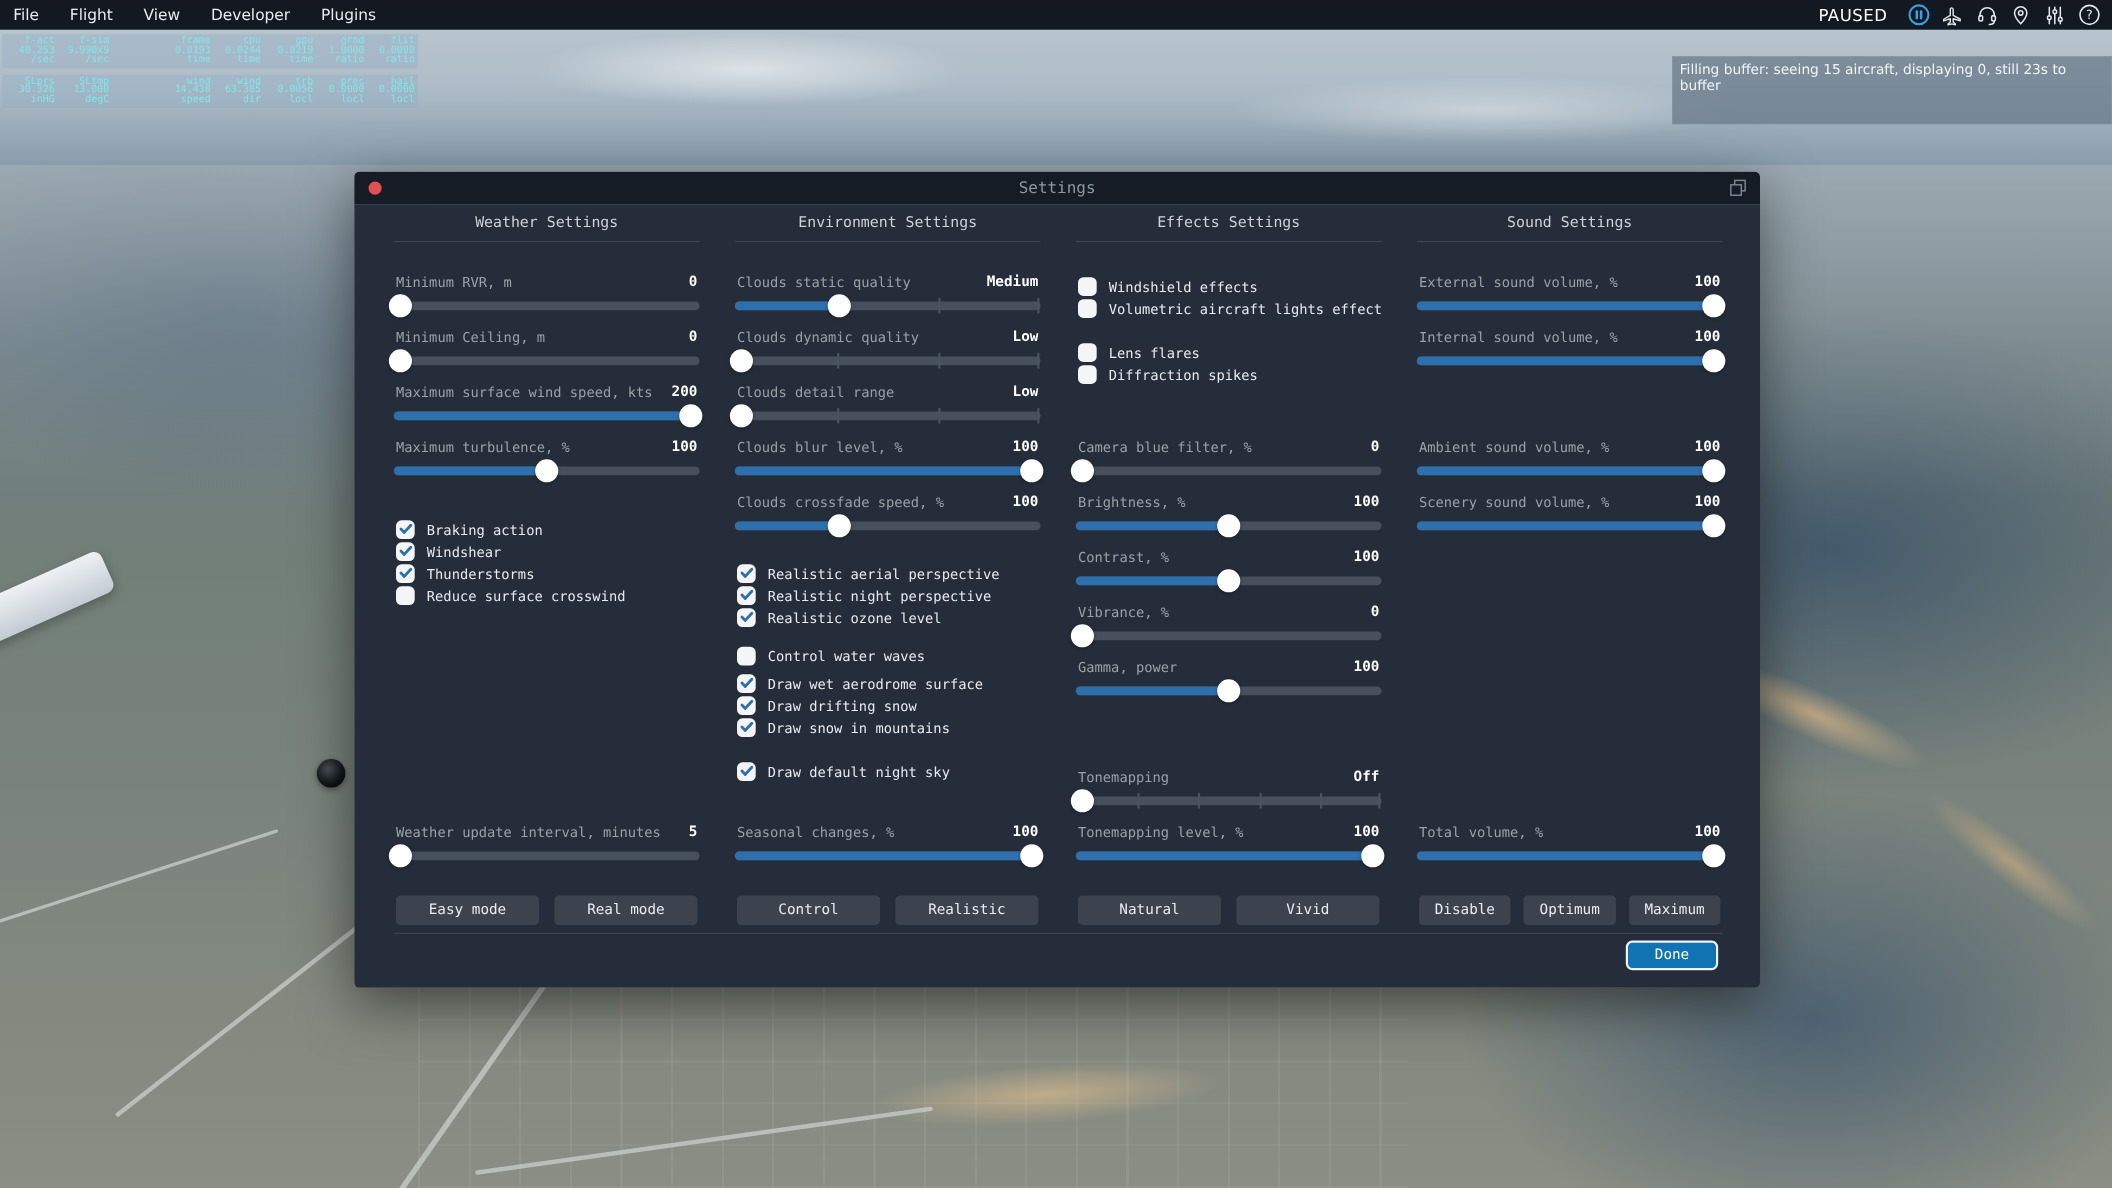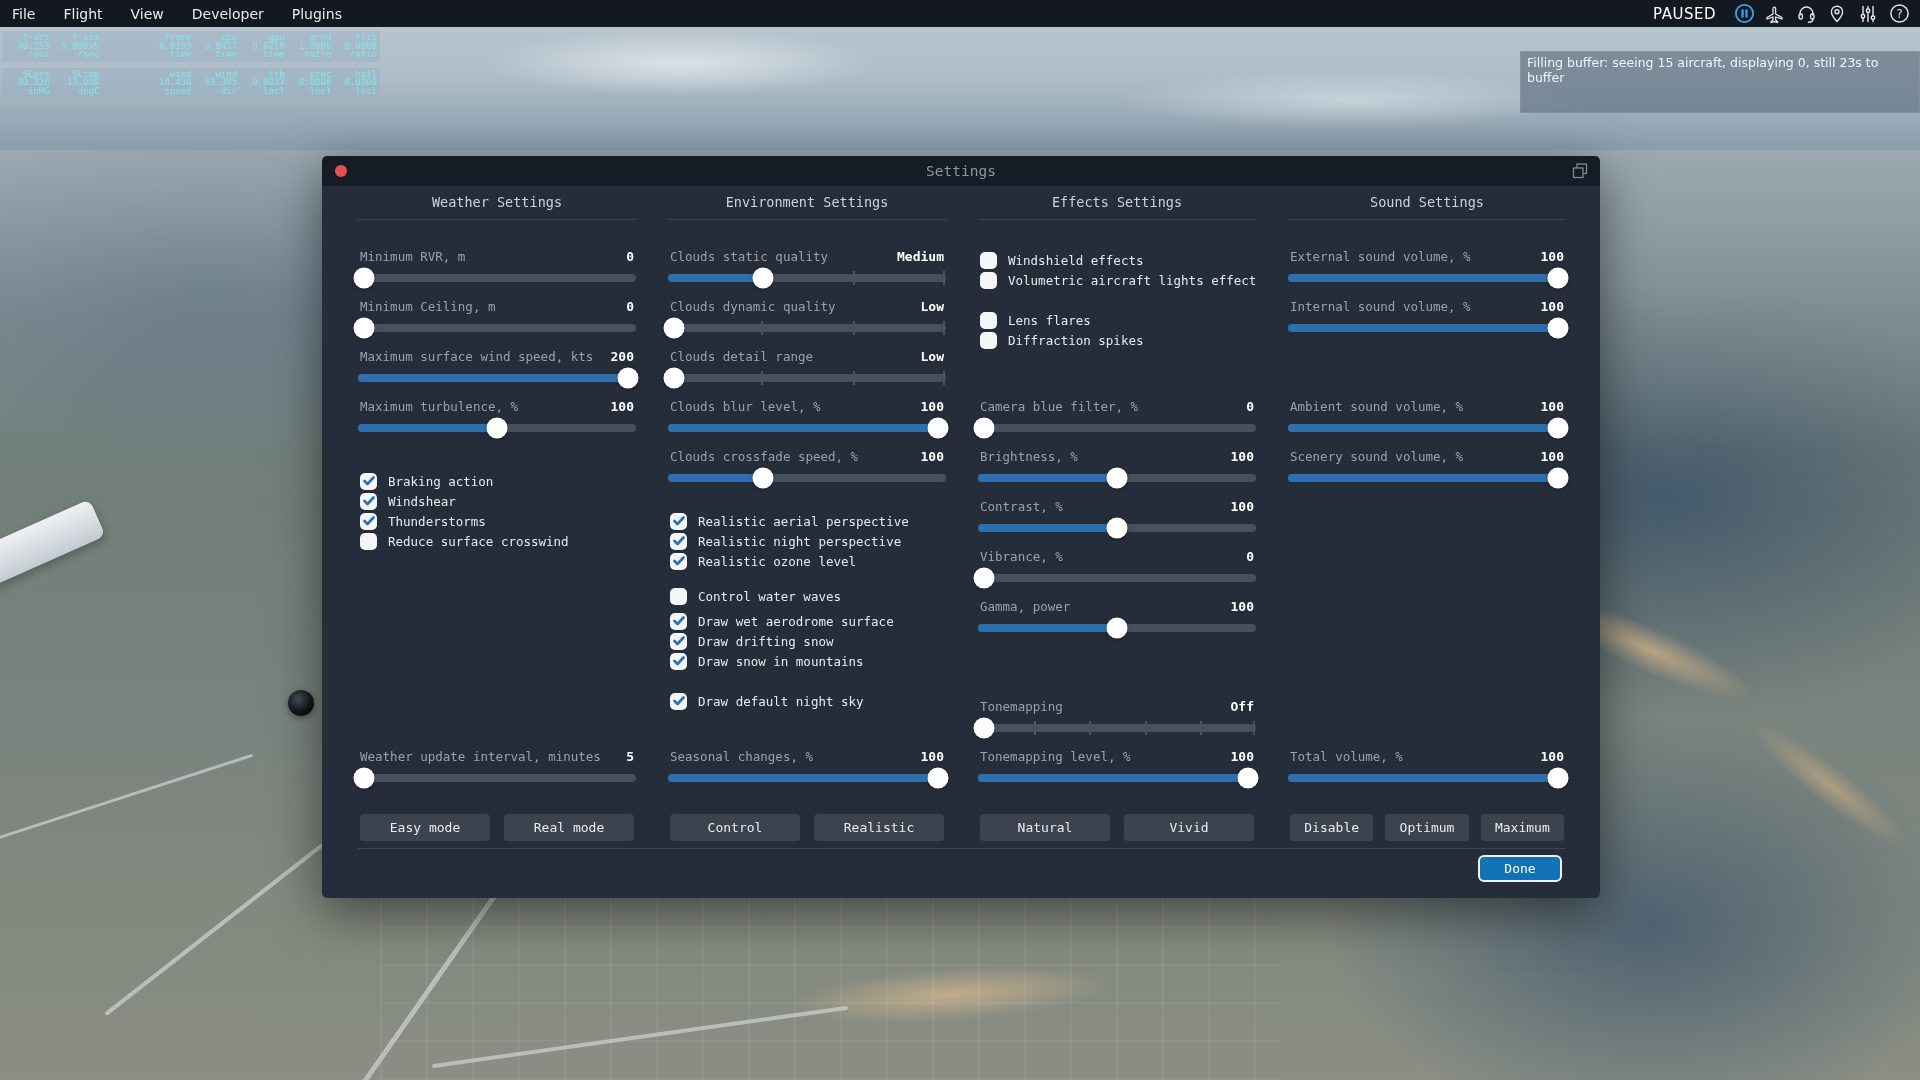--- a/index.html
+++ b/index.html
@@ -173,31 +173,31 @@
           </svg>
       </span>
     </div>
   </div>
 
   <div class="stats">
     <div class="sblock">
       <div class="scell"><div>f-act</div><div>40.253</div><div>/sec</div></div>
       <div class="scell"><div>f-sim</div><div>9.990x9</div><div>/sec</div></div>
       <div class="scell"><div>frame</div><div>0.0193</div><div>time</div></div>
-      <div class="scell"><div>cpu</div><div>0.0417</div><div>time</div></div>
+      <div class="scell"><div>cpu</div><div>0.0244</div><div>time</div></div>
       <div class="scell"><div>gpu</div><div>0.0219</div><div>time</div></div>
       <div class="scell"><div>grnd</div><div>1.0000</div><div>ratio</div></div>
       <div class="scell"><div>flit</div><div>0.0000</div><div>ratio</div></div>
     </div>
     <div class="sblock">
       <div class="scell"><div>SLprs</div><div>30.326</div><div>inHG</div></div>
       <div class="scell"><div>SLtmp</div><div>13.000</div><div>degC</div></div>
       <div class="scell"><div>wind</div><div>14.438</div><div>speed</div></div>
       <div class="scell"><div>wind</div><div>63.385</div><div>dir</div></div>
-      <div class="scell"><div>trb</div><div>0.0037</div><div>locl</div></div>
+      <div class="scell"><div>trb</div><div>0.0056</div><div>locl</div></div>
       <div class="scell"><div>prec</div><div>0.0000</div><div>locl</div></div>
       <div class="scell"><div>hail</div><div>0.0000</div><div>locl</div></div>
     </div>
   </div>
 
   <div class="notif">
     <span>Filling buffer: seeing 15 aircraft, displaying 0, still 23s to buffer</span>
   </div>
 
   <div class="dialog">

